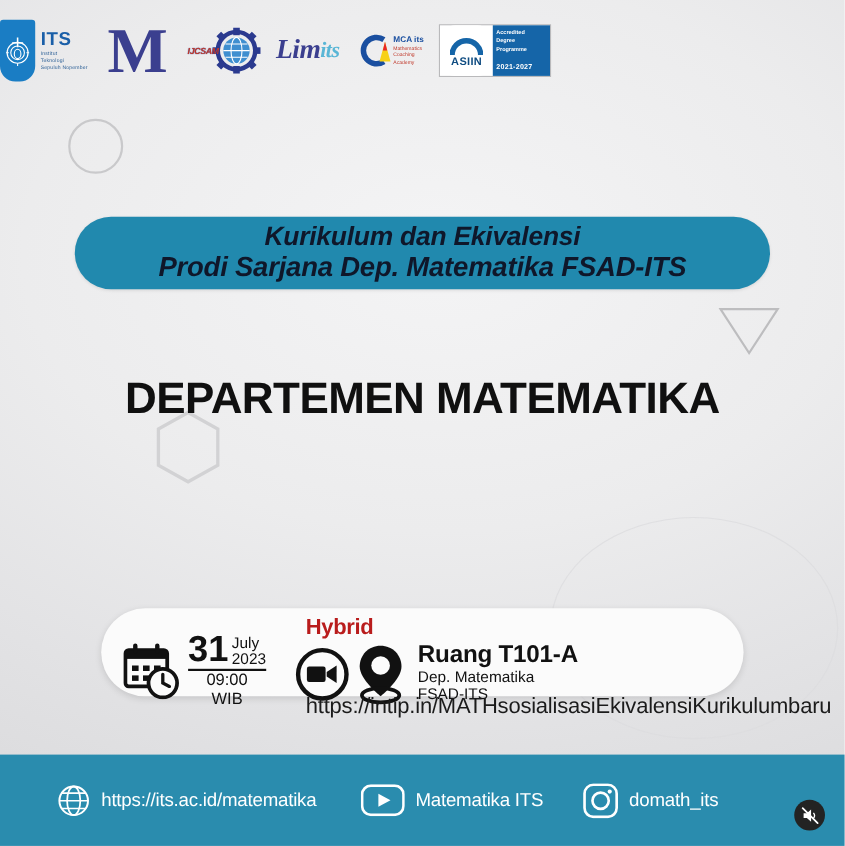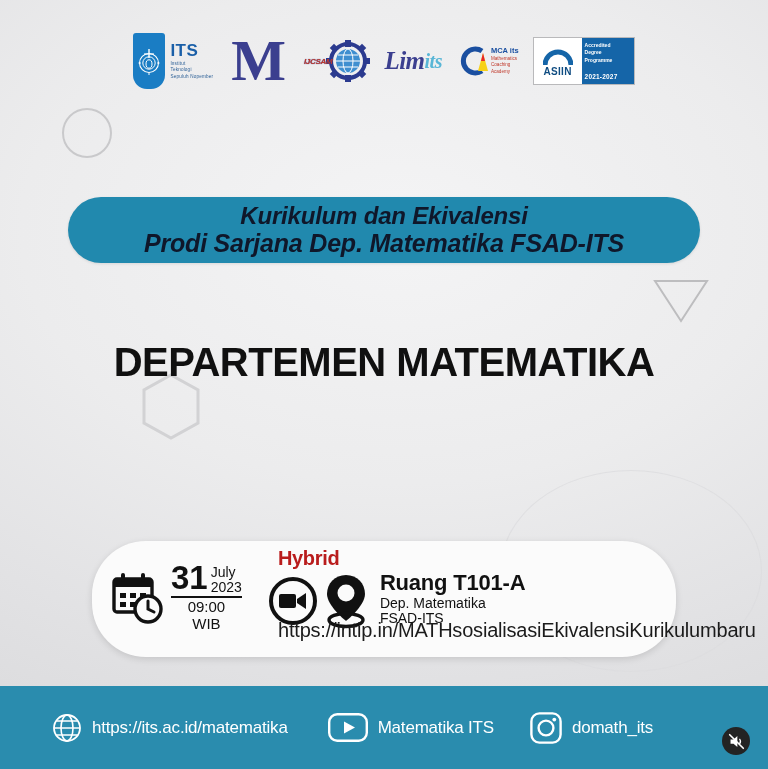--- a/index.html
+++ b/index.html
@@ -25,22 +25,22 @@
   .deco-triangle svg{display:block;}
   .deco-hex{left:140px;top:372px;}
   .deco-hex svg{display:block;}
   .deco-arc{
     left:500px;top:470px;width:260px;height:200px;border-radius:50%;
     border:1px solid #dcdcde;opacity:.8;
   }
 
   
   .logo-strip{
-    position:absolute;left:0;top:25px;width:768px;height:72px;
-    display:flex;align-items:center;justify-content:center;gap:14px;
+    position:absolute;left:0;top:10px;width:768px;height:72px;
+    display:flex;align-items:center;justify-content:flex-start;gap:14px;
   }
   .logo{display:flex;align-items:center;}
 
   
   .logo-its{gap:5px;}
   .its-shield{
     width:32px;height:56px;background:#1a7dc4;
     border-radius:3px 3px 14px 14px;
     display:flex;align-items:center;justify-content:center;
   }
@@ -131,21 +131,21 @@
     position:absolute;left:0;top:340px;width:768px;text-align:center;
     color:#101010;font-weight:bold;
     font-family:"Liberation Sans",sans-serif;
     letter-spacing:-.5px;line-height:1.13;
   }
   .statement .s1{font-size:40px;}
   .statement .s2{font-size:40px;}
 
   
   .card{
-    position:absolute;left:92px;top:541px;width:584px;height:116px;
+    position:absolute;left:92px;top:553px;width:584px;height:80px;
     background:#fbfbfb;border-radius:54px;
     box-shadow:0 2px 7px rgba(0,0,0,.13);
     display:flex;align-items:flex-start;
   }
 
   
   .date-group{
     display:flex;align-items:center;gap:7px;
     margin-left:20px;margin-top:22px;
   }

